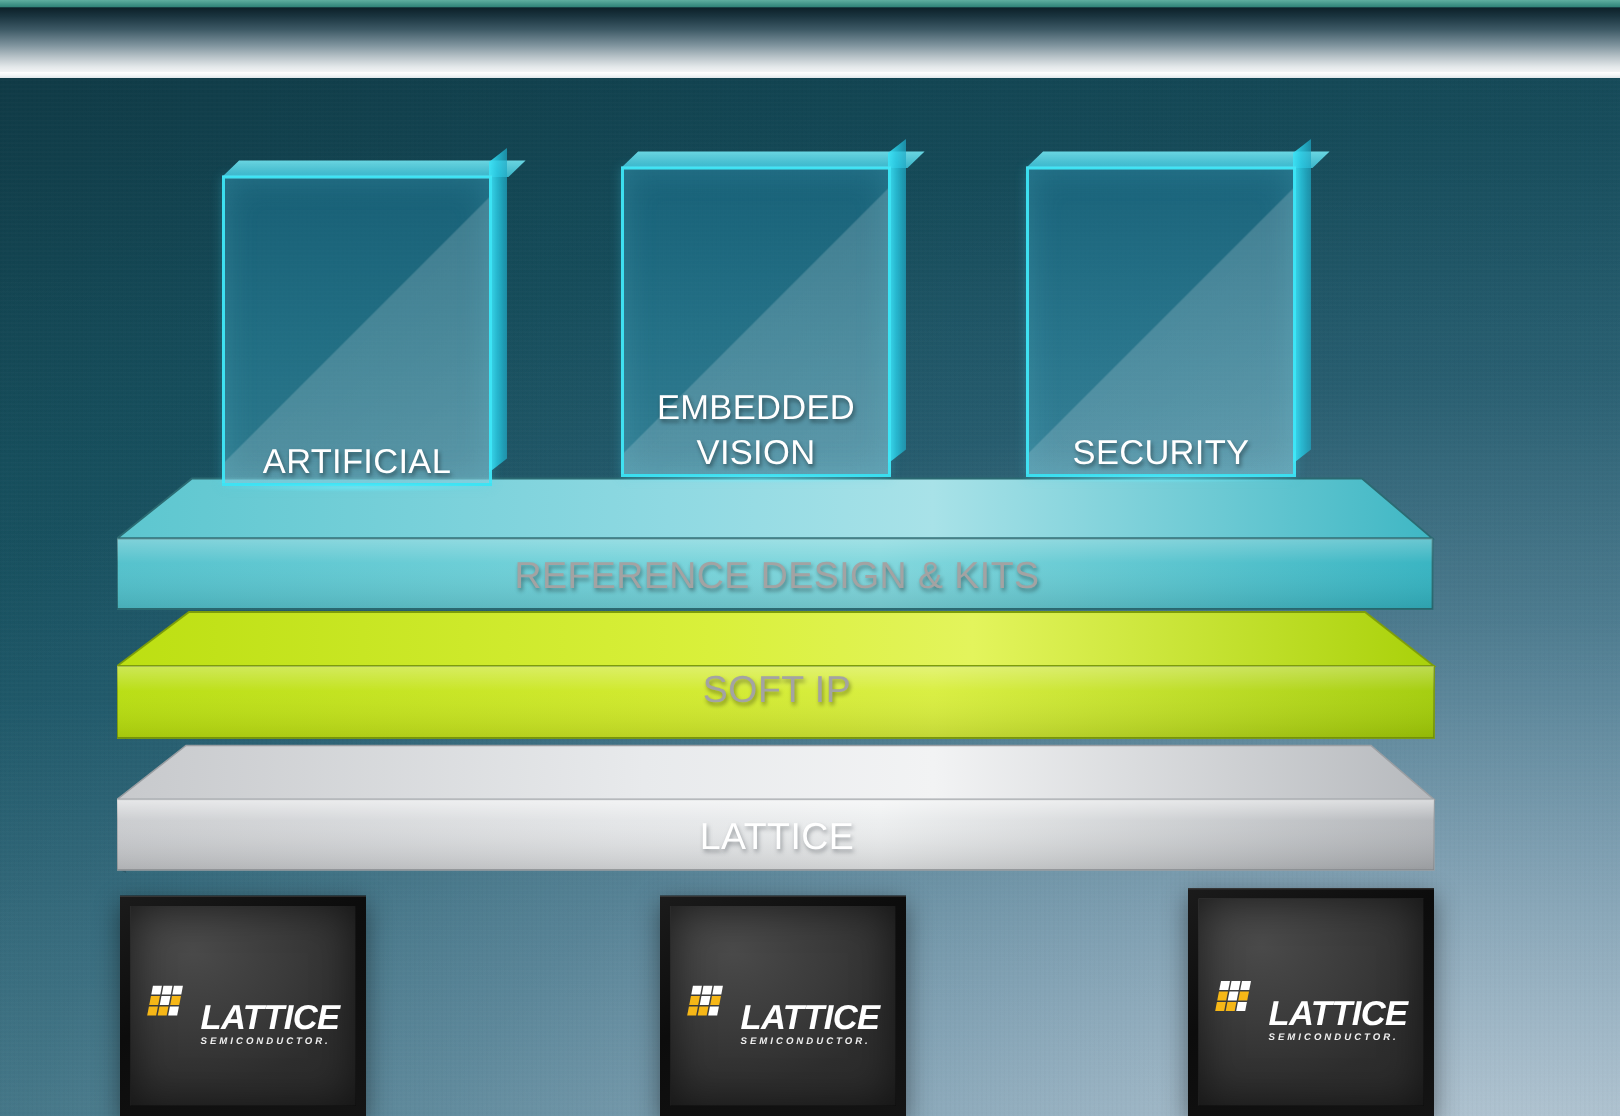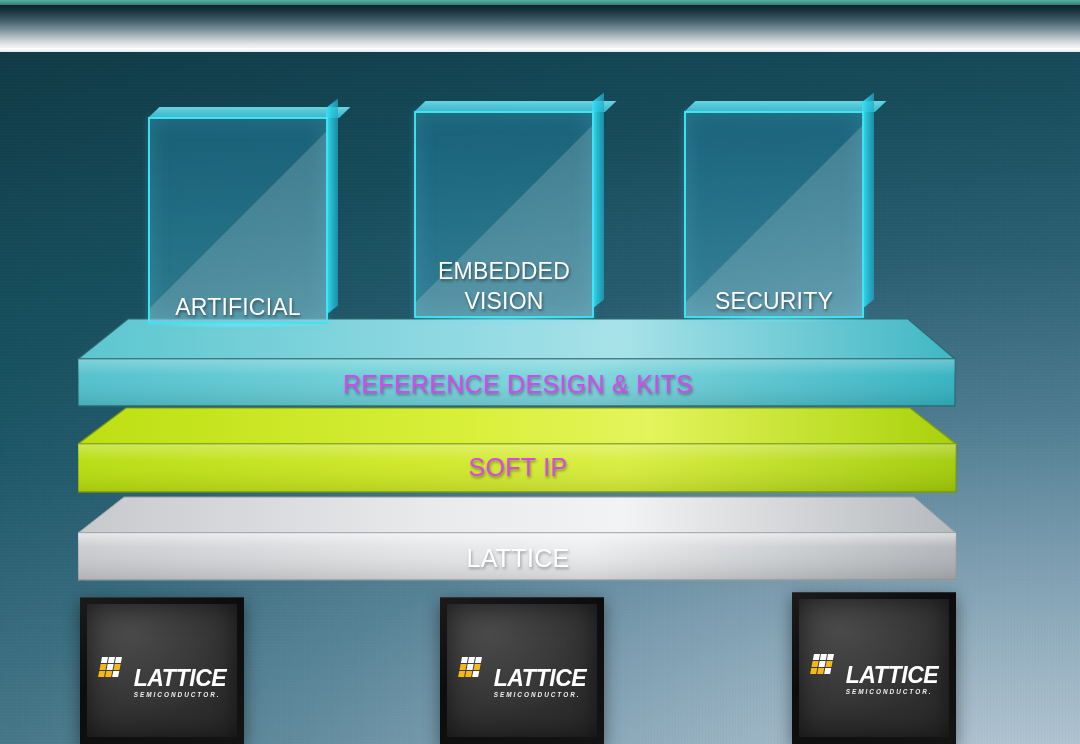--- a/index.html
+++ b/index.html
@@ -145,32 +145,32 @@
 
   #panel-ai      { left:148px; top:117px; width:180px; height:207px; }
   #panel-ev      { left:414px; top:111px; width:180px; height:207px; }
   #panel-sec     { left:684px; top:111px; width:180px; height:207px; }
 
   
   .slab{ position:absolute; z-index:15; }
   .slab .slabtext{
     font-size:25px; letter-spacing:.3px;
     text-shadow:1px 2px 3px rgba(0,0,0,.40);
-    color:#d946ef;
+    color:#a3a3a3;
   }
   .slab svg{ display:block; }
 
   #slab-ref  { left:78px;  top:303px; width:880px; height:105px; }
   #slab-soft { left:78px;  top:400px; width:880px; height:98px; }
   #slab-sw   { left:78px;  top:491px; width:880px; height:95px; }
 
   .slabtext-ref  { position:absolute; left:0; right:0; top:59px; height:44px;
                    display:flex; align-items:center; justify-content:center; pointer-events:none;}
   .slabtext-soft { position:absolute; left:0; right:0; top:46px; height:36px;
-                   display:flex; align-items:flex-end; justify-content:center; pointer-events:none;}
+                   display:flex; align-items:flex-start; justify-content:center; pointer-events:none;}
   .slabtext-sw   { position:absolute; left:0; right:0; top:45px; height:44px;
                    display:flex; align-items:center; justify-content:center; pointer-events:none;}
   .slabtext-sw .slabtext{ color:#ffffff; text-shadow:1px 2px 3px rgba(90,95,100,.55); }
 
   
   .chip{
     position:absolute; z-index:25;
     background:linear-gradient(150deg,#1b1b1b 0%,#0c0c0c 40%,#141414 100%);
     padding:7px;
     box-shadow:0 5px 16px rgba(0,0,0,.45), 0 1px 0 rgba(255,255,255,.12) inset;

